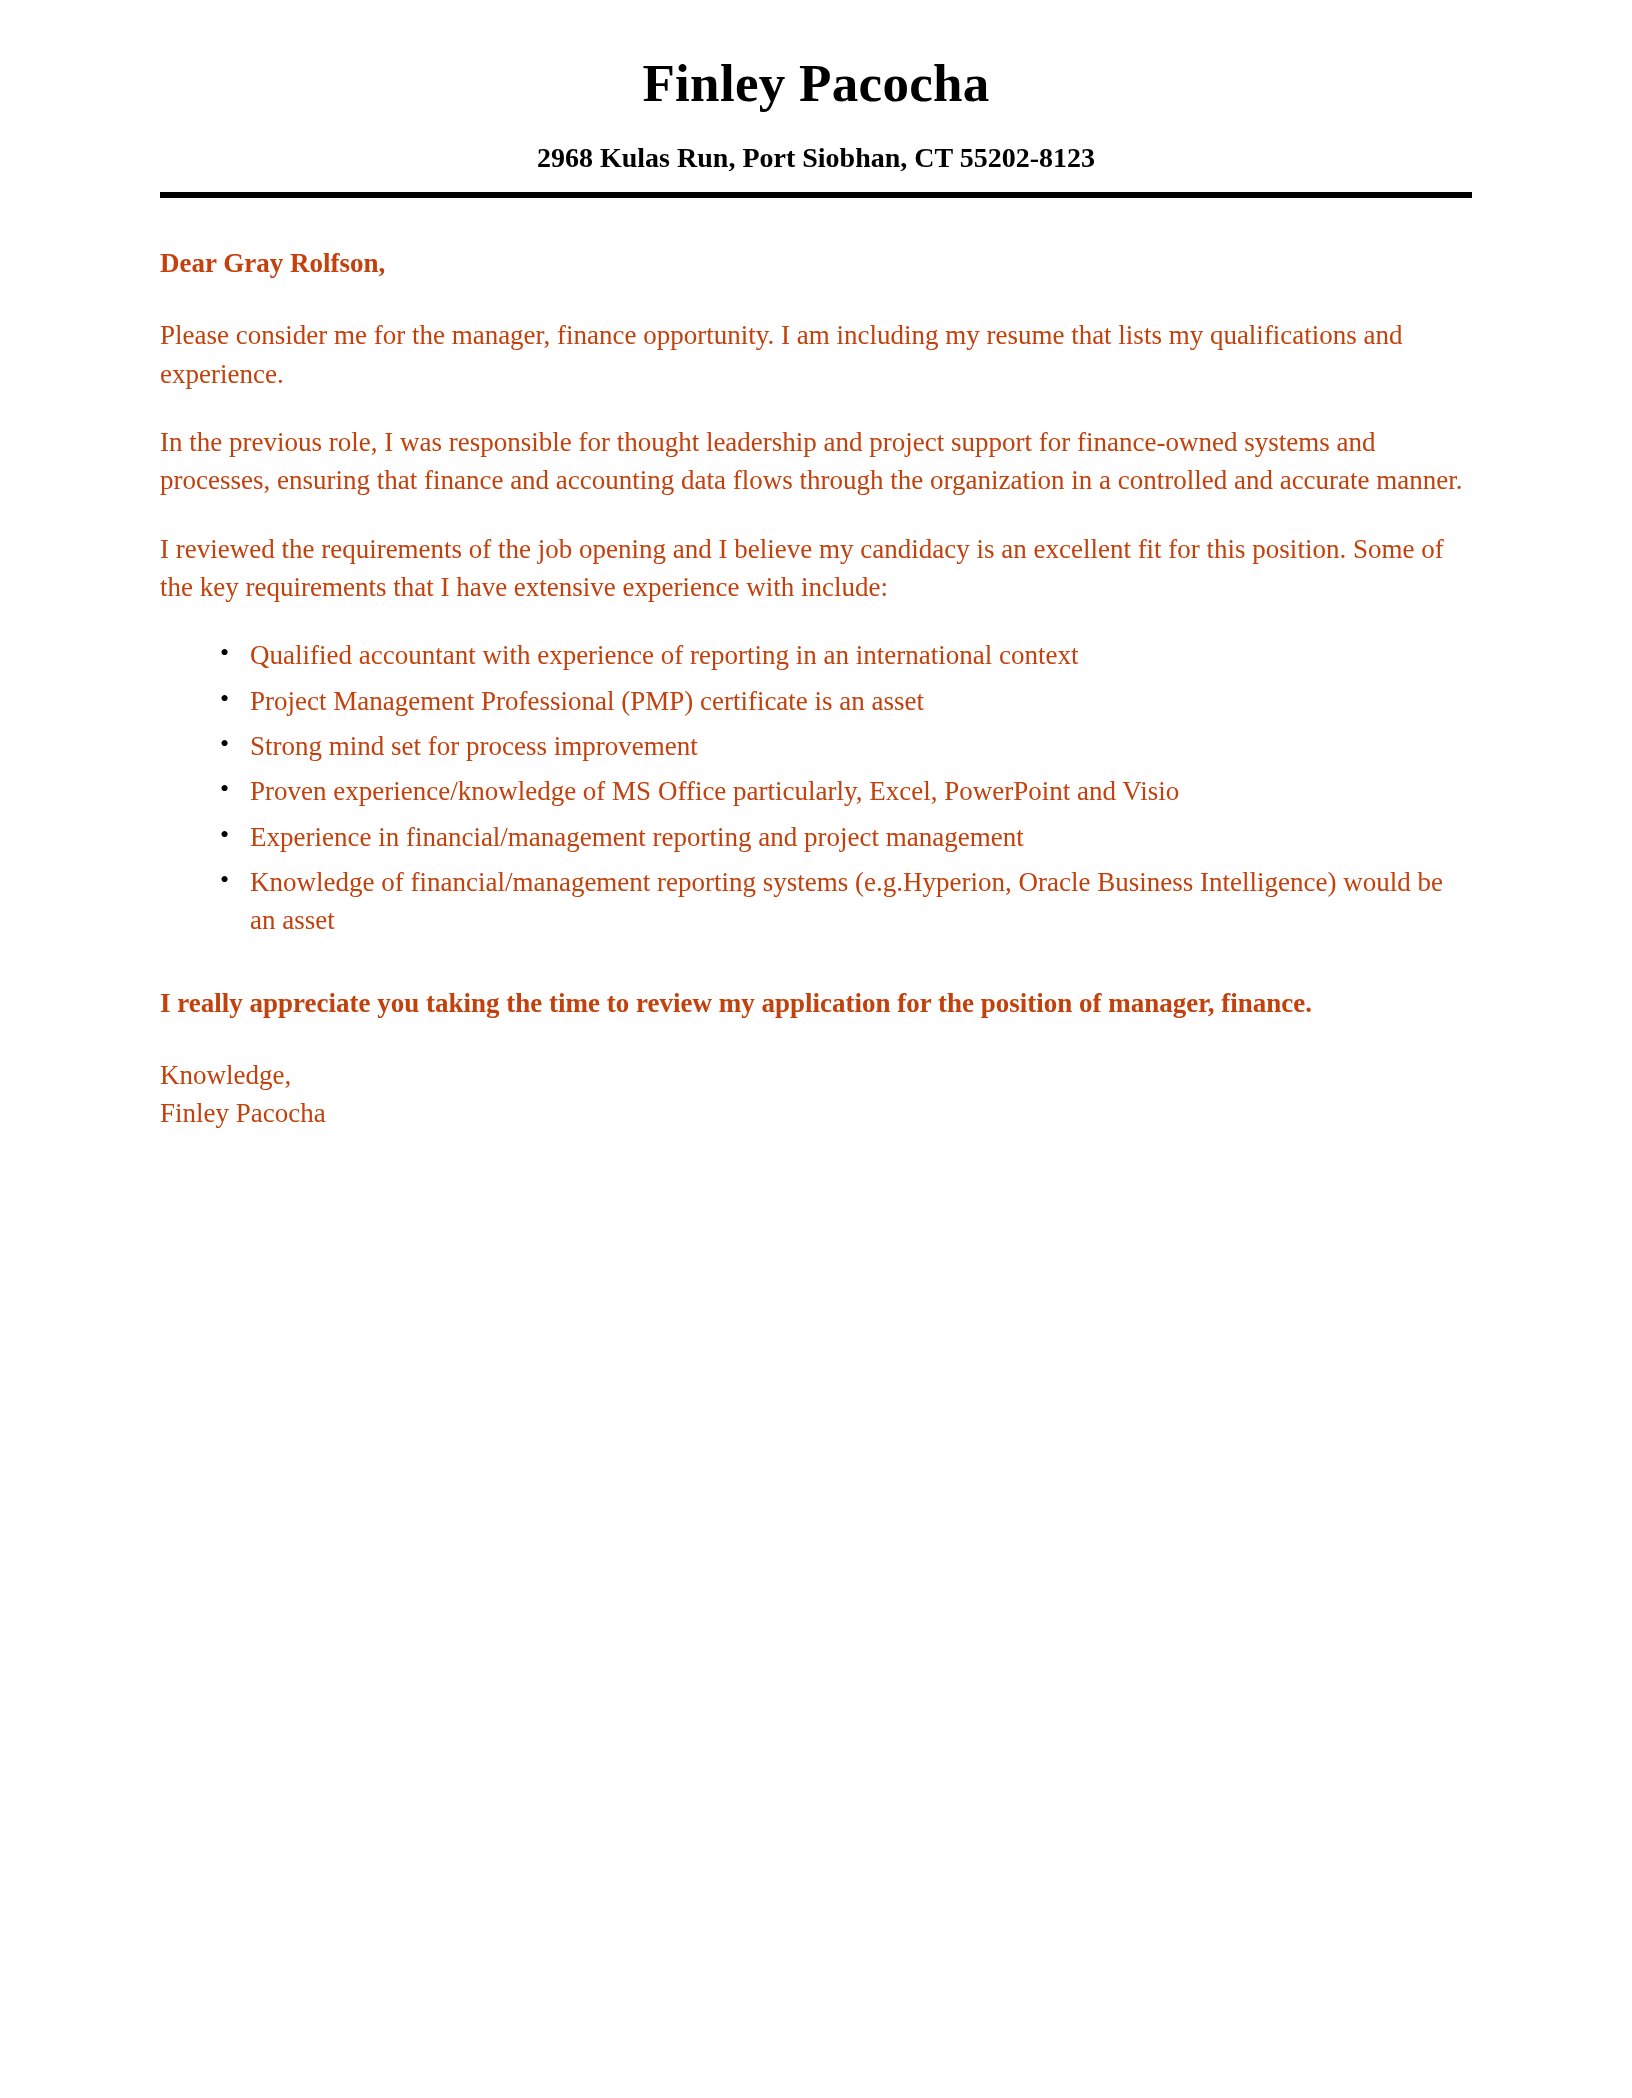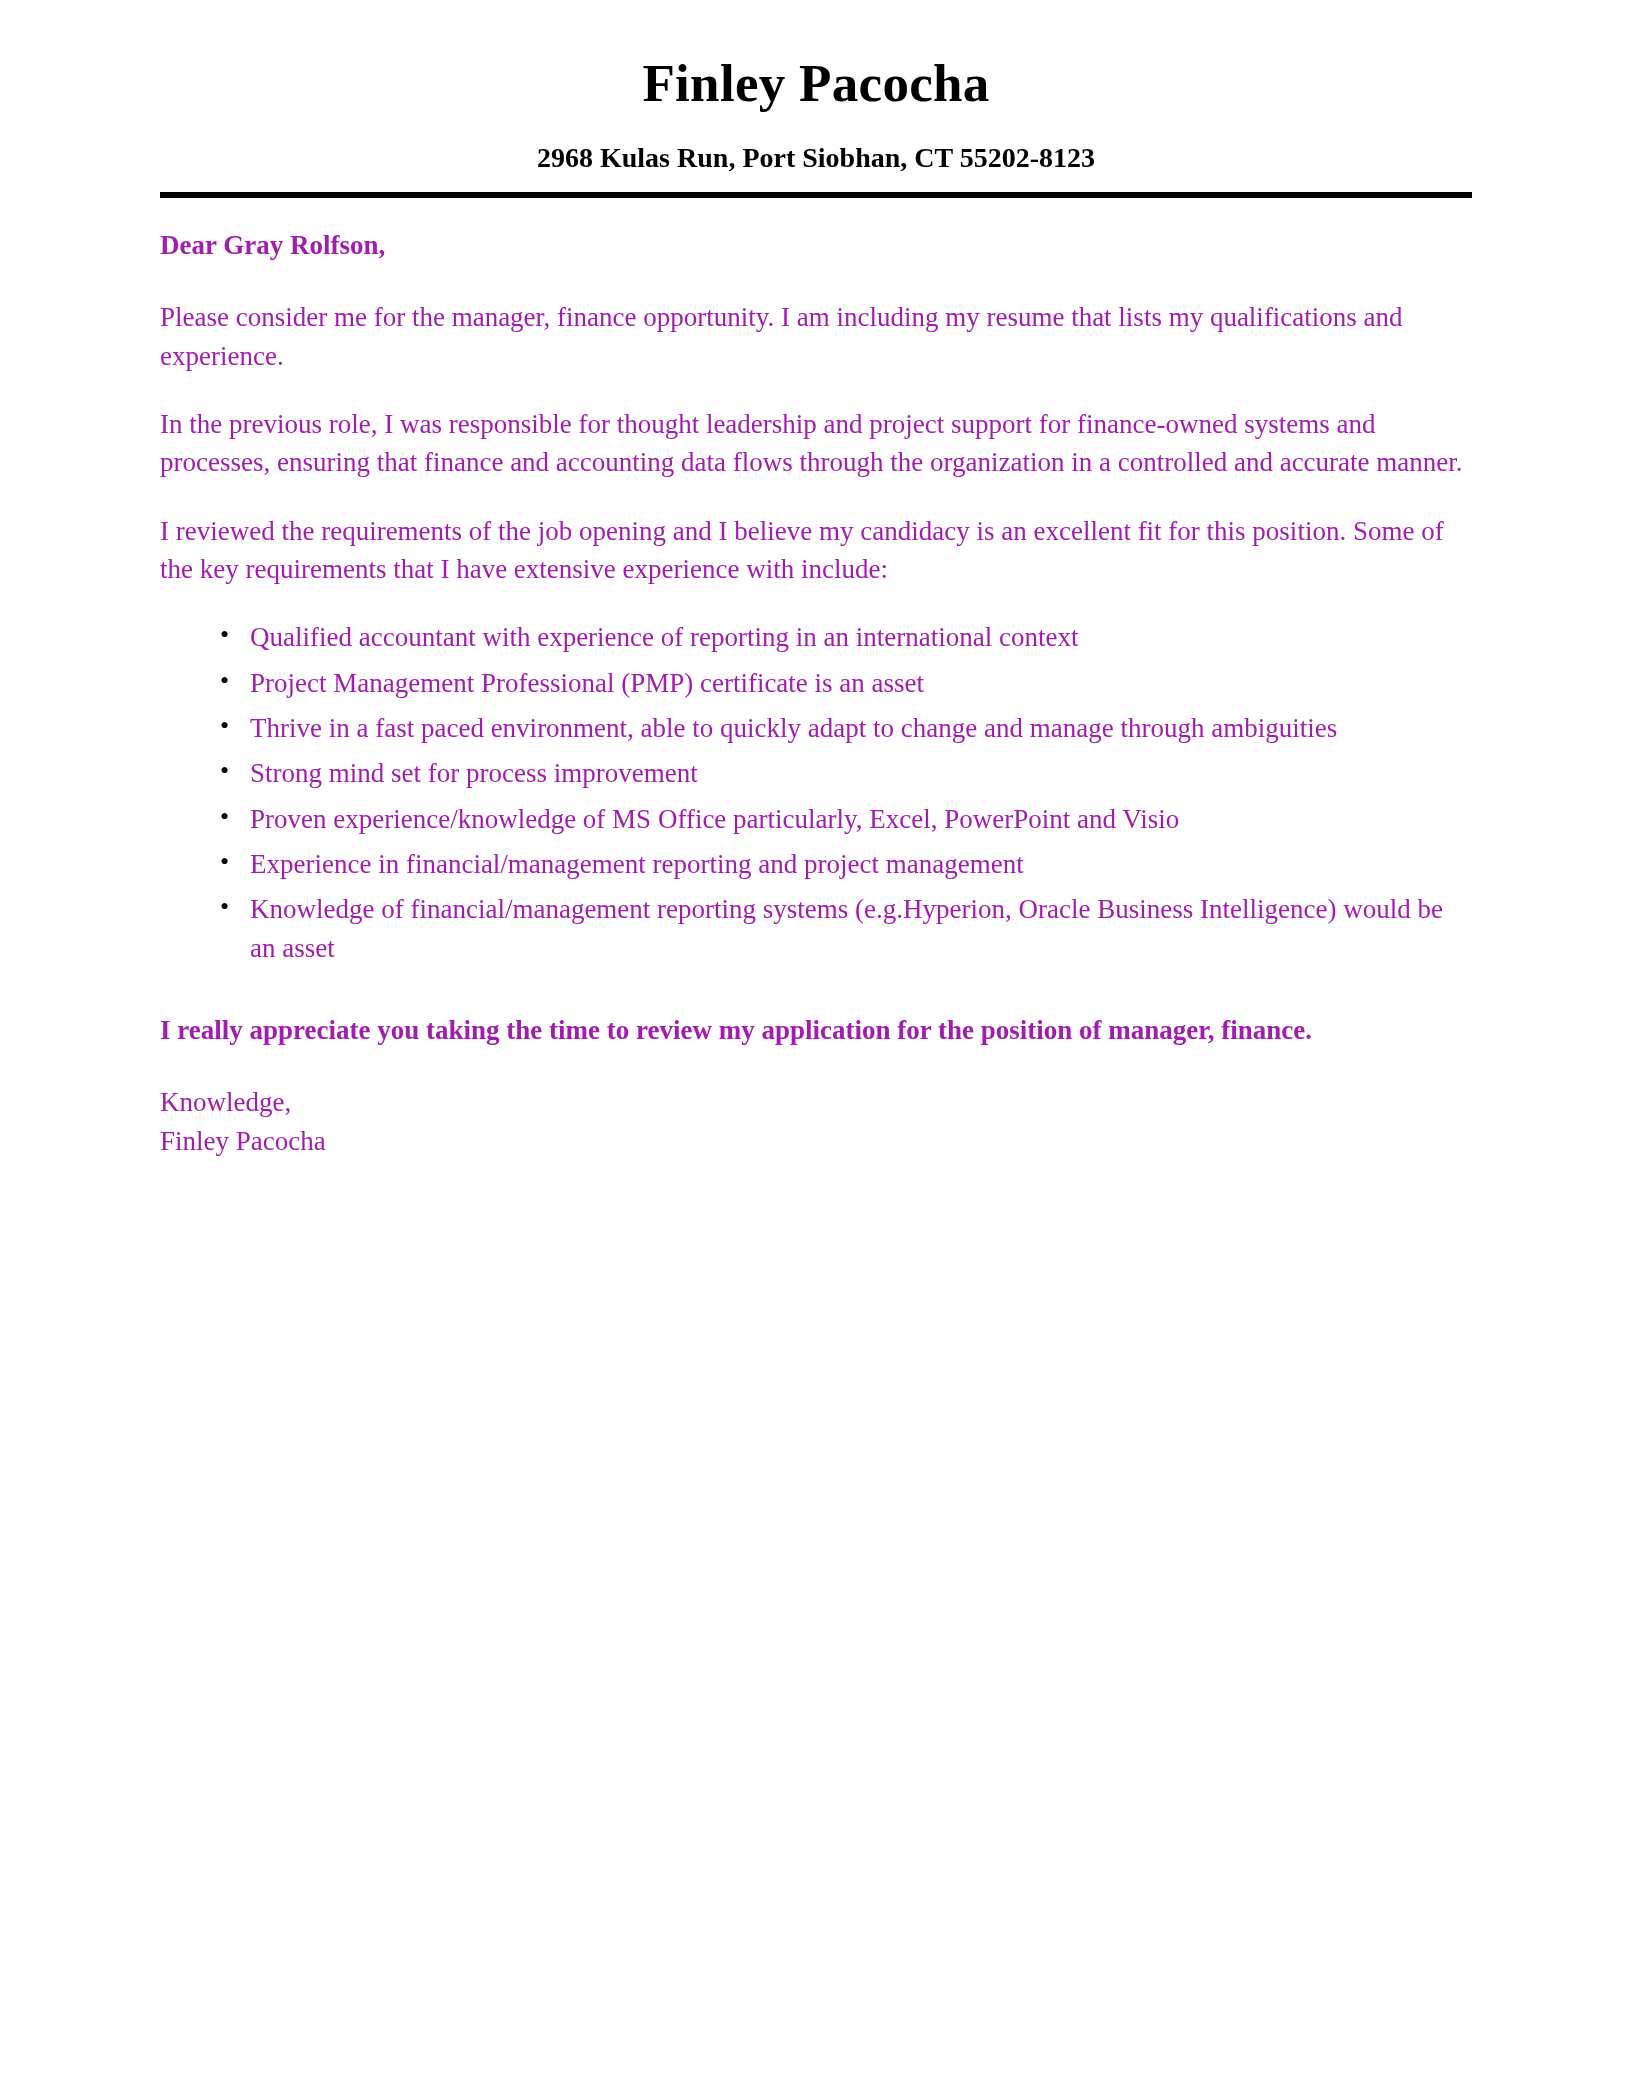--- a/index.html
+++ b/index.html
@@ -44,25 +44,25 @@
     color: #000000;
     margin: 12px;
   }
   .header-rule {
     margin-top: 18px;
     border: 0;
     border-top: 6px solid #000000;
     width: 100%;
   }
   .body-block {
-    margin-top: 28px;
+    margin-top: 46px;
     font-family: "Liberation Serif", "DejaVu Serif", serif;
     font-size: 27px;
     line-height: 1.42;
-    color: #a21caf;
+    color: #c2410c;
   }
   .salutation {
     font-weight: bold;
     font-size: 27px;
     margin: 0 0 34px 0;
   }
   .para {
     margin: 0 0 30px 0;
     text-align: left;
   }
@@ -118,21 +118,20 @@
 
       <p class="para">Please consider me for the manager, finance opportunity. I am including my resume that lists my qualifications and experience.</p>
 
       <p class="para">In the previous role, I was responsible for thought leadership and project support for finance-owned systems and processes, ensuring that finance and accounting data flows through the organization in a controlled and accurate manner.</p>
 
       <p class="para">I reviewed the requirements of the job opening and I believe my candidacy is an excellent fit for this position. Some of the key requirements that I have extensive experience with include:</p>
 
       <ul class="bullets">
         <li>Qualified accountant with experience of reporting in an international context</li>
         <li>Project Management Professional (PMP) certificate is an asset</li>
-        <li>Thrive in a fast paced environment, able to quickly adapt to change and manage through ambiguities</li>
         <li>Strong mind set for process improvement</li>
         <li>Proven experience/knowledge of MS Office particularly, Excel, PowerPoint and Visio</li>
         <li>Experience in financial/management reporting and project management</li>
         <li>Knowledge of financial/management reporting systems (e.g.Hyperion, Oracle Business Intelligence) would be an asset</li>
       </ul>
 
       <p class="closing-statement">I really appreciate you taking the time to review my application for the position of manager, finance.</p>
 
       <p class="signoff">Knowledge,</p>
       <p class="signoff-name">Finley Pacocha</p>

